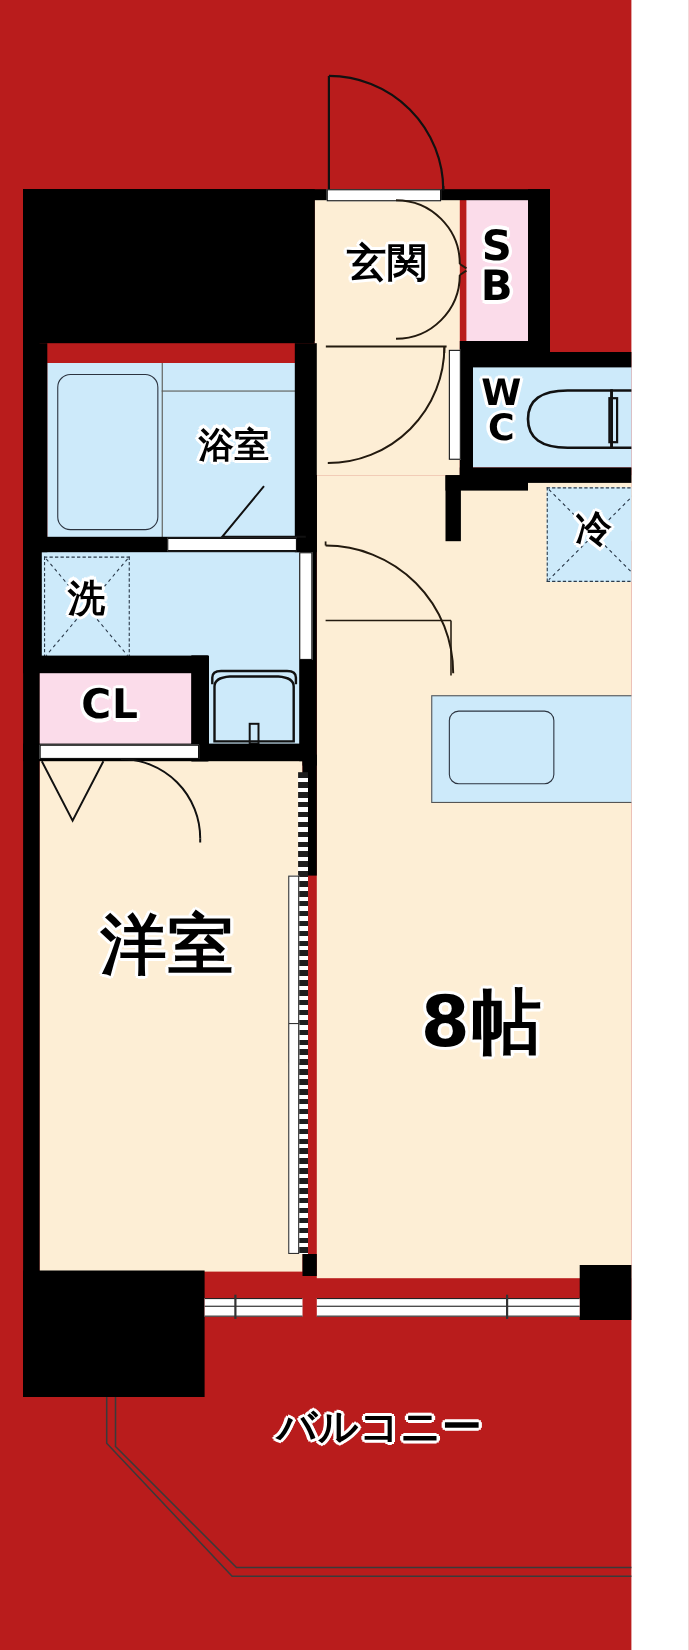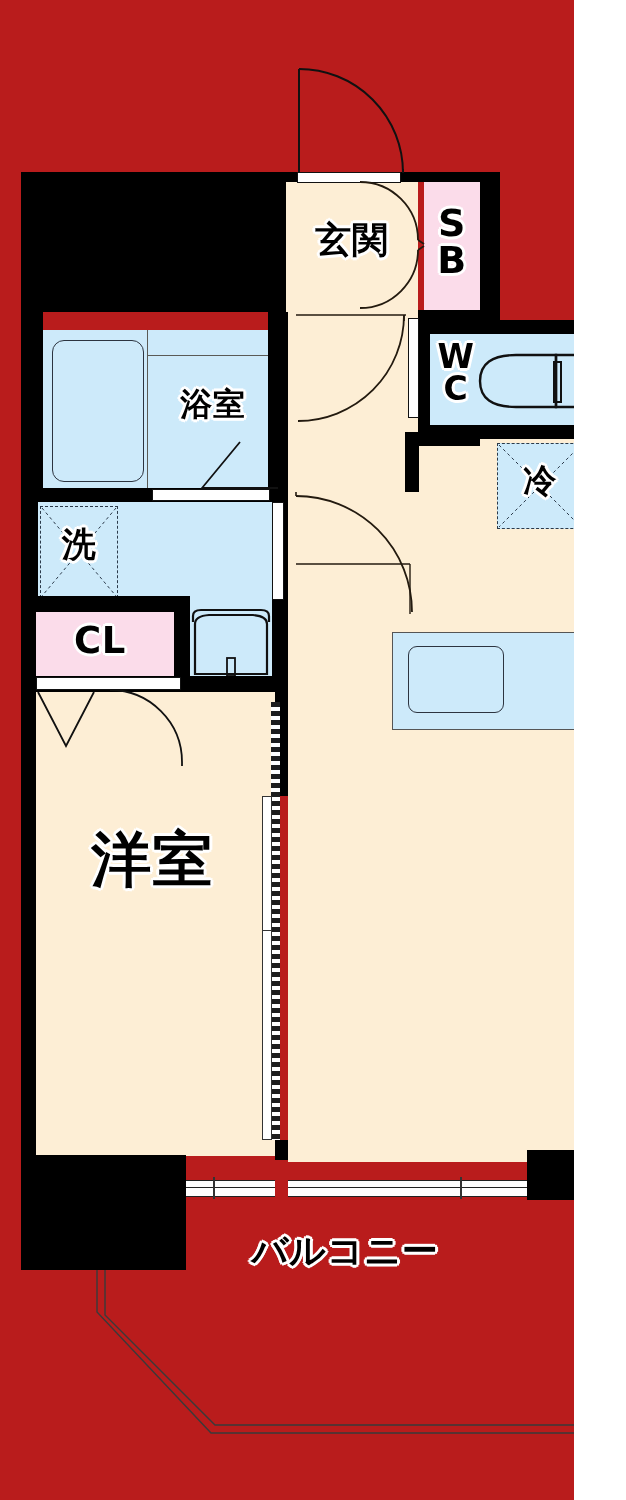--- a/index.html
+++ b/index.html
@@ -214,16 +214,17 @@
 
 
   <div class="lbl cjk" style="left:56px;top:527px;width:46px;font-size:34px;">洗</div>
 
   <div class="lbl cjk" style="left:51px;top:622px;width:98px;font-size:37px;">CL</div>
 
   <div class="lbl cjk" style="left:512px;top:464px;width:56px;font-size:33px;">冷</div>
 
   <div class="lbl cjk" style="left:60px;top:809px;width:185px;font-size:60px;margin-top:20px;">洋室</div>
 
-
-  <div class="lbl cjk" style="left:220px;top:1233px;width:250px;font-size:36px;">バルコニー</div>
+  <div class="lbl cjk" style="left:350px;top:898px;width:176px;font-size:64px;">8帖</div>
+
+  <div class="lbl cjk" style="left:220px;top:1280px;width:250px;font-size:36px;">バルコニー</div>
 
 </div>
 
 </body></html>

